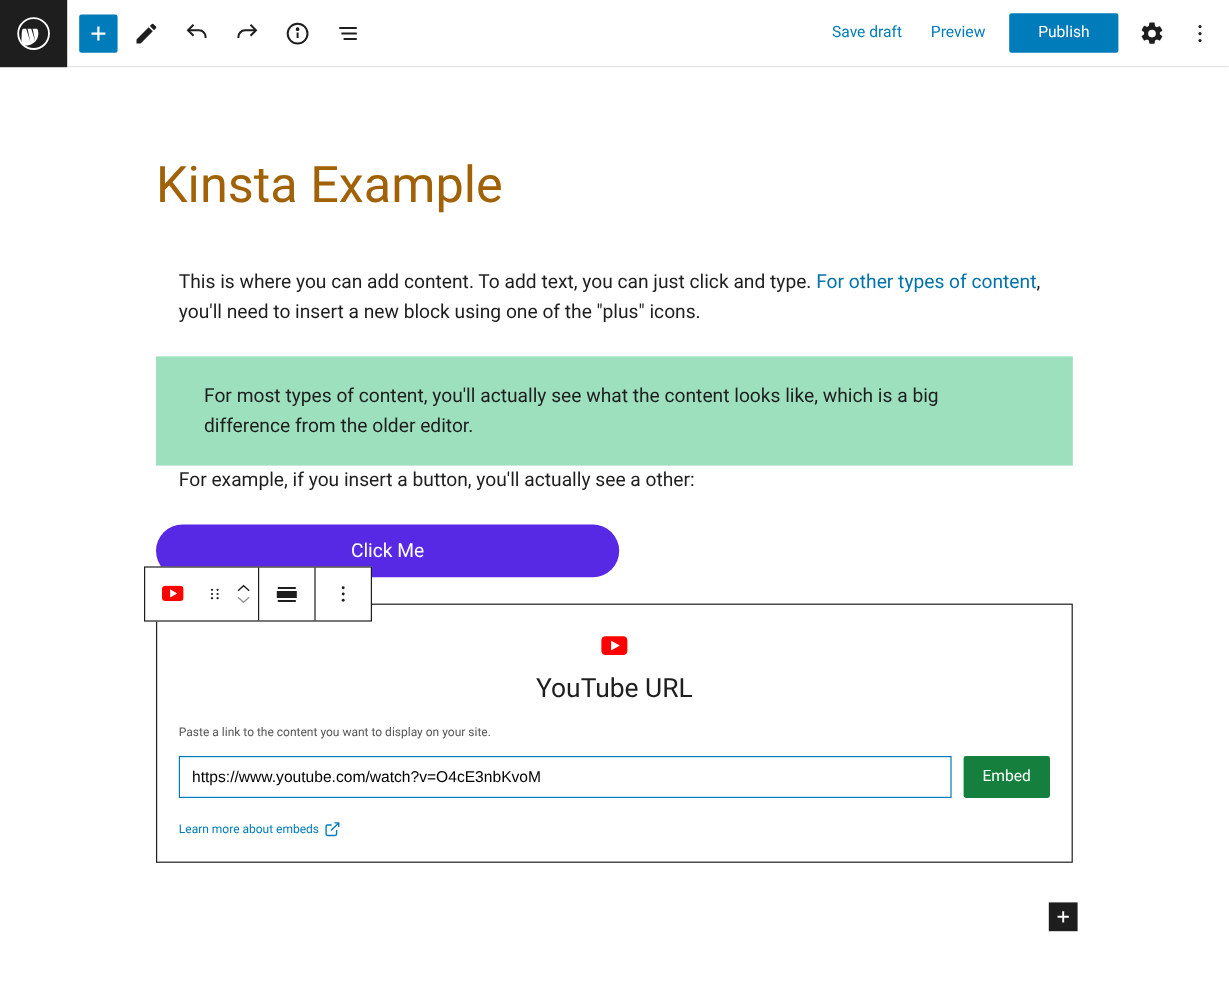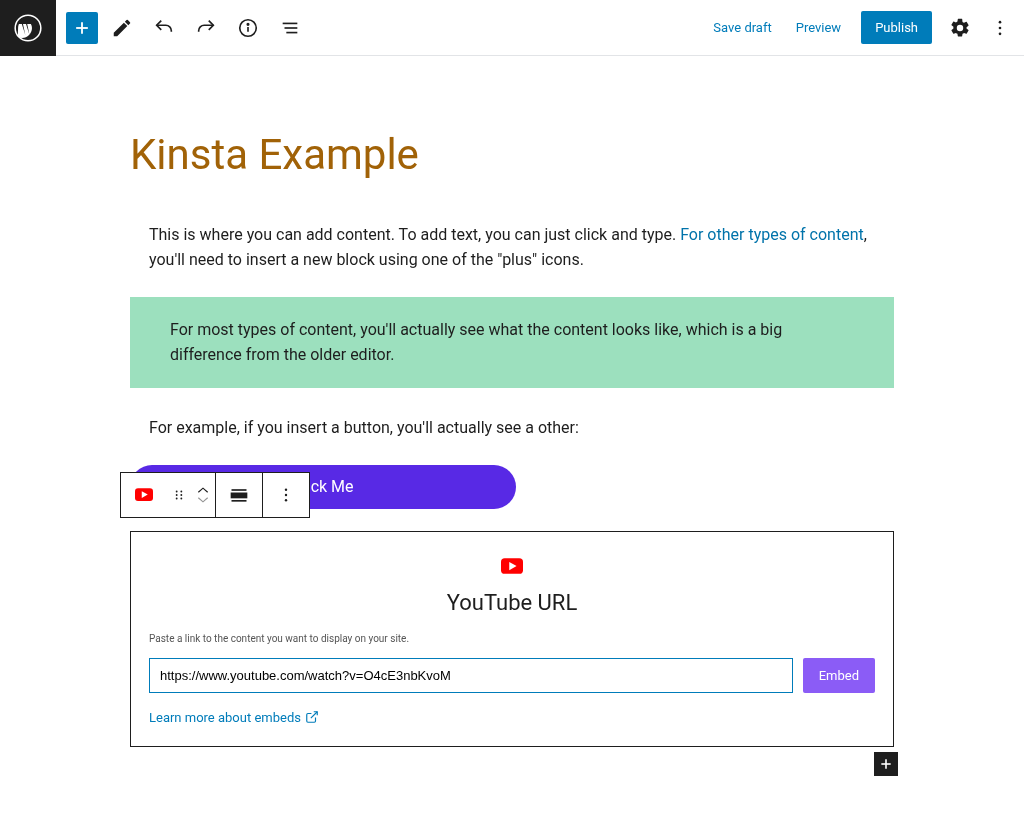--- a/index.html
+++ b/index.html
@@ -61,21 +61,21 @@
   .link-btn {
     color:#007cba;
     font-size:13px;
     padding:8px 10px;
     cursor:pointer;
   }
   .publish-btn {
     background:#007cba;
     color:#fff;
     font-size:13px;
-    padding:9px 14px;
+    padding:9px 24px;
     border-radius:2px;
     cursor:pointer;
     margin: 0 6px;
   }
 
   
   .editor {
     padding: 60px 130px 0 130px;
   }
   .post-title {
@@ -91,21 +91,20 @@
     color:#1e1e1e;
     margin-bottom: 24px;
     margin-left: 19px;
   }
   .para a { color:#0073aa; text-decoration:none; }
   .callout {
     background:#9ce0be;
     padding: 20px 40px;
     font-size:16px;
     line-height:1.6;
-    margin-bottom: 28px;
   }
   .button-block {
     background:#5829e5;
     color:#fff;
     border-radius: 999px;
     width: 386px;
     height: 44px;
     display:flex;
     align-items:center;
     justify-content:center;
@@ -166,31 +165,31 @@
   }
   .embed-input {
     flex:1;
     border:1.5px solid #007cba;
     padding:9px 10px;
     font-size:13px;
     font-family:Liberation Sans, sans-serif;
     outline:none;
   }
   .embed-btn {
-    background:#8b5cf6;
+    background:#15803d;
     color:#fff;
     padding:0 16px;
     font-size:13px;
     display:flex; align-items:center;
     border-radius:2px;
     cursor:pointer;
   }
   .learn-link {
     color:#007cba;
-    font-size:13px;
+    font-size:10px;
     text-decoration:none;
     display:inline-flex;
     align-items:center;
     gap:4px;
   }
 
   
   .corner-add {
     position:absolute;
     top: 752px;

